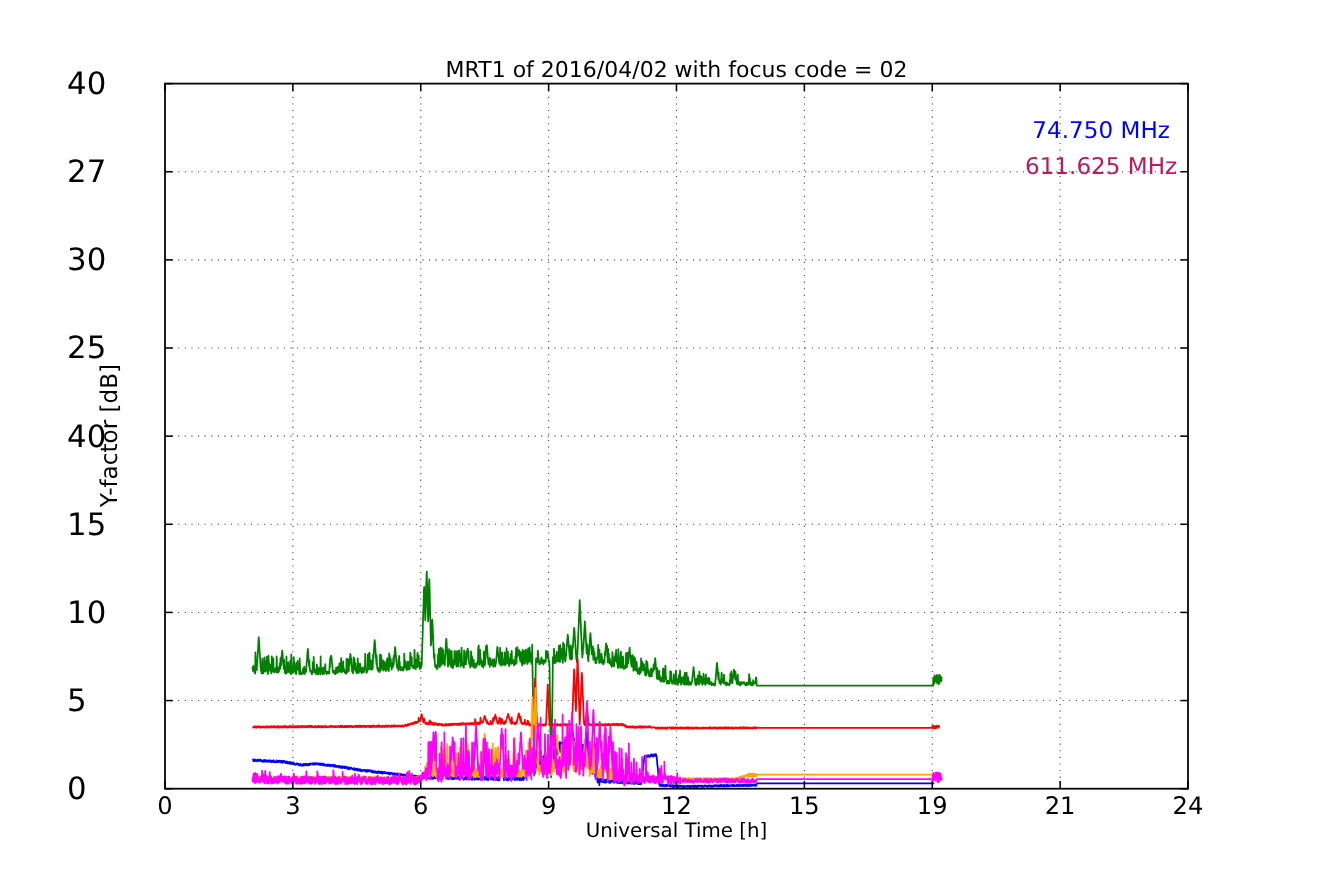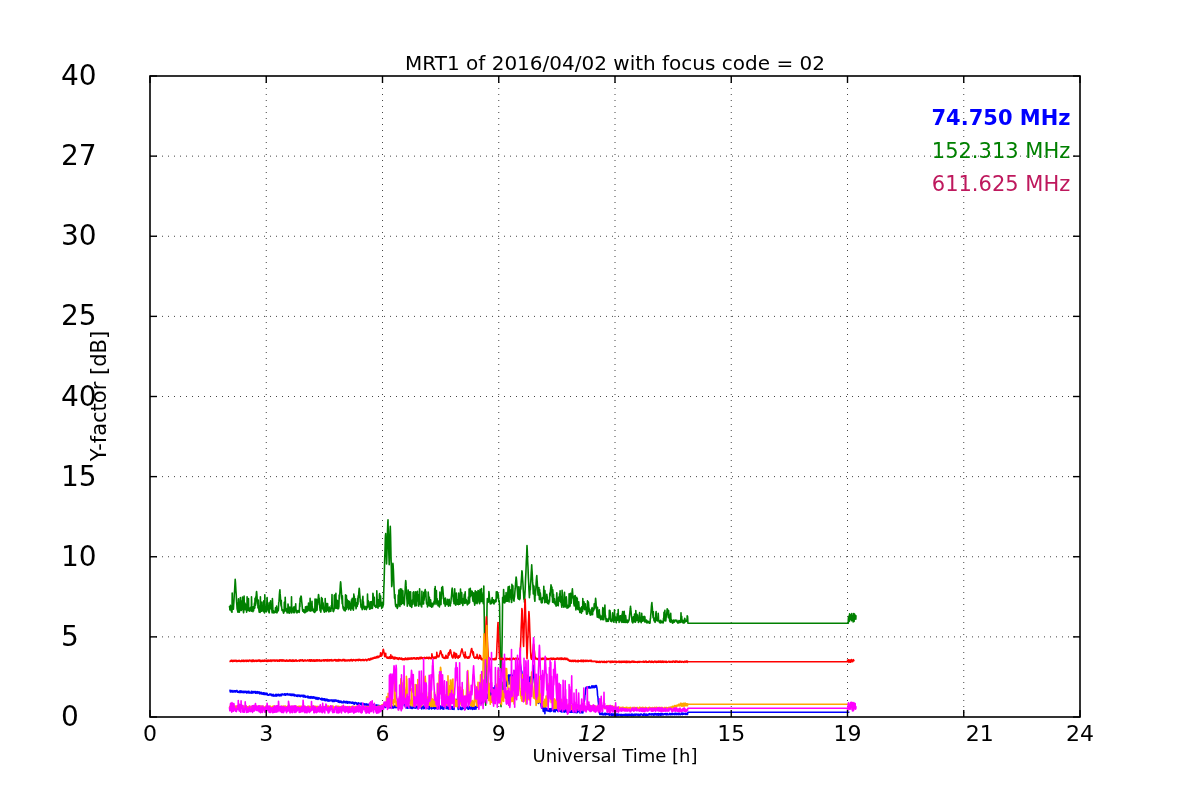--- a/index.html
+++ b/index.html
@@ -80,35 +80,34 @@
       <line x1="1080" y1="76" x2="1073" y2="76" class="tick"></line>
     </svg>
   <div id="title">MRT1 of 2016/04/02 with focus code = 02</div>
   <div id="xlabel">Universal Time [h]</div>
   <div id="ylabel">Y-factor [dB]</div>
   <div id="x-tick-labels">
       <div class="xtick" style="left: 120px;">0</div>
       <div class="xtick" style="left: 236.25px;">3</div>
       <div class="xtick" style="left: 352.5px;">6</div>
       <div class="xtick" style="left: 468.75px;">9</div>
-      <div class="xtick" style="left: 562px; font-style: italic;">12</div>
+      <div class="xtick" style="left: 585px;">12</div>
       <div class="xtick" style="left: 701.25px;">15</div>
       <div class="xtick" style="left: 817.5px;">19</div>
-      <div class="xtick" style="left: 933.75px; text-align: right;">21</div>
+      <div class="xtick" style="left: 933.75px;">21</div>
       <div class="xtick" style="left: 1050px;">24</div>
     </div>
   <div id="y-tick-labels">
       <div class="ytick" style="top: 705px;">0</div>
       <div class="ytick" style="top: 624.875px;">5</div>
       <div class="ytick" style="top: 544.75px;">10</div>
       <div class="ytick" style="top: 464.625px;">15</div>
       <div class="ytick" style="top: 384.5px;">40</div>
       <div class="ytick" style="top: 304.375px;">25</div>
       <div class="ytick" style="top: 224.25px;">30</div>
       <div class="ytick" style="top: 144.125px;">27</div>
       <div class="ytick" style="top: 64px;">40</div>
     </div>
   <div id="legend">
-      <div class="legend-item" style="color: rgb(0, 0, 255); font-weight: bold;">74.750 MHz</div>
-      <div class="legend-item" style="color: rgb(0, 128, 0);">152.313 MHz</div>
+      <div class="legend-item" style="color: rgb(0, 0, 255);">74.750 MHz</div>
       <div class="legend-item" style="color: #be185d;">611.625 MHz</div>
     </div>
 </div>
 
 </body></html>

